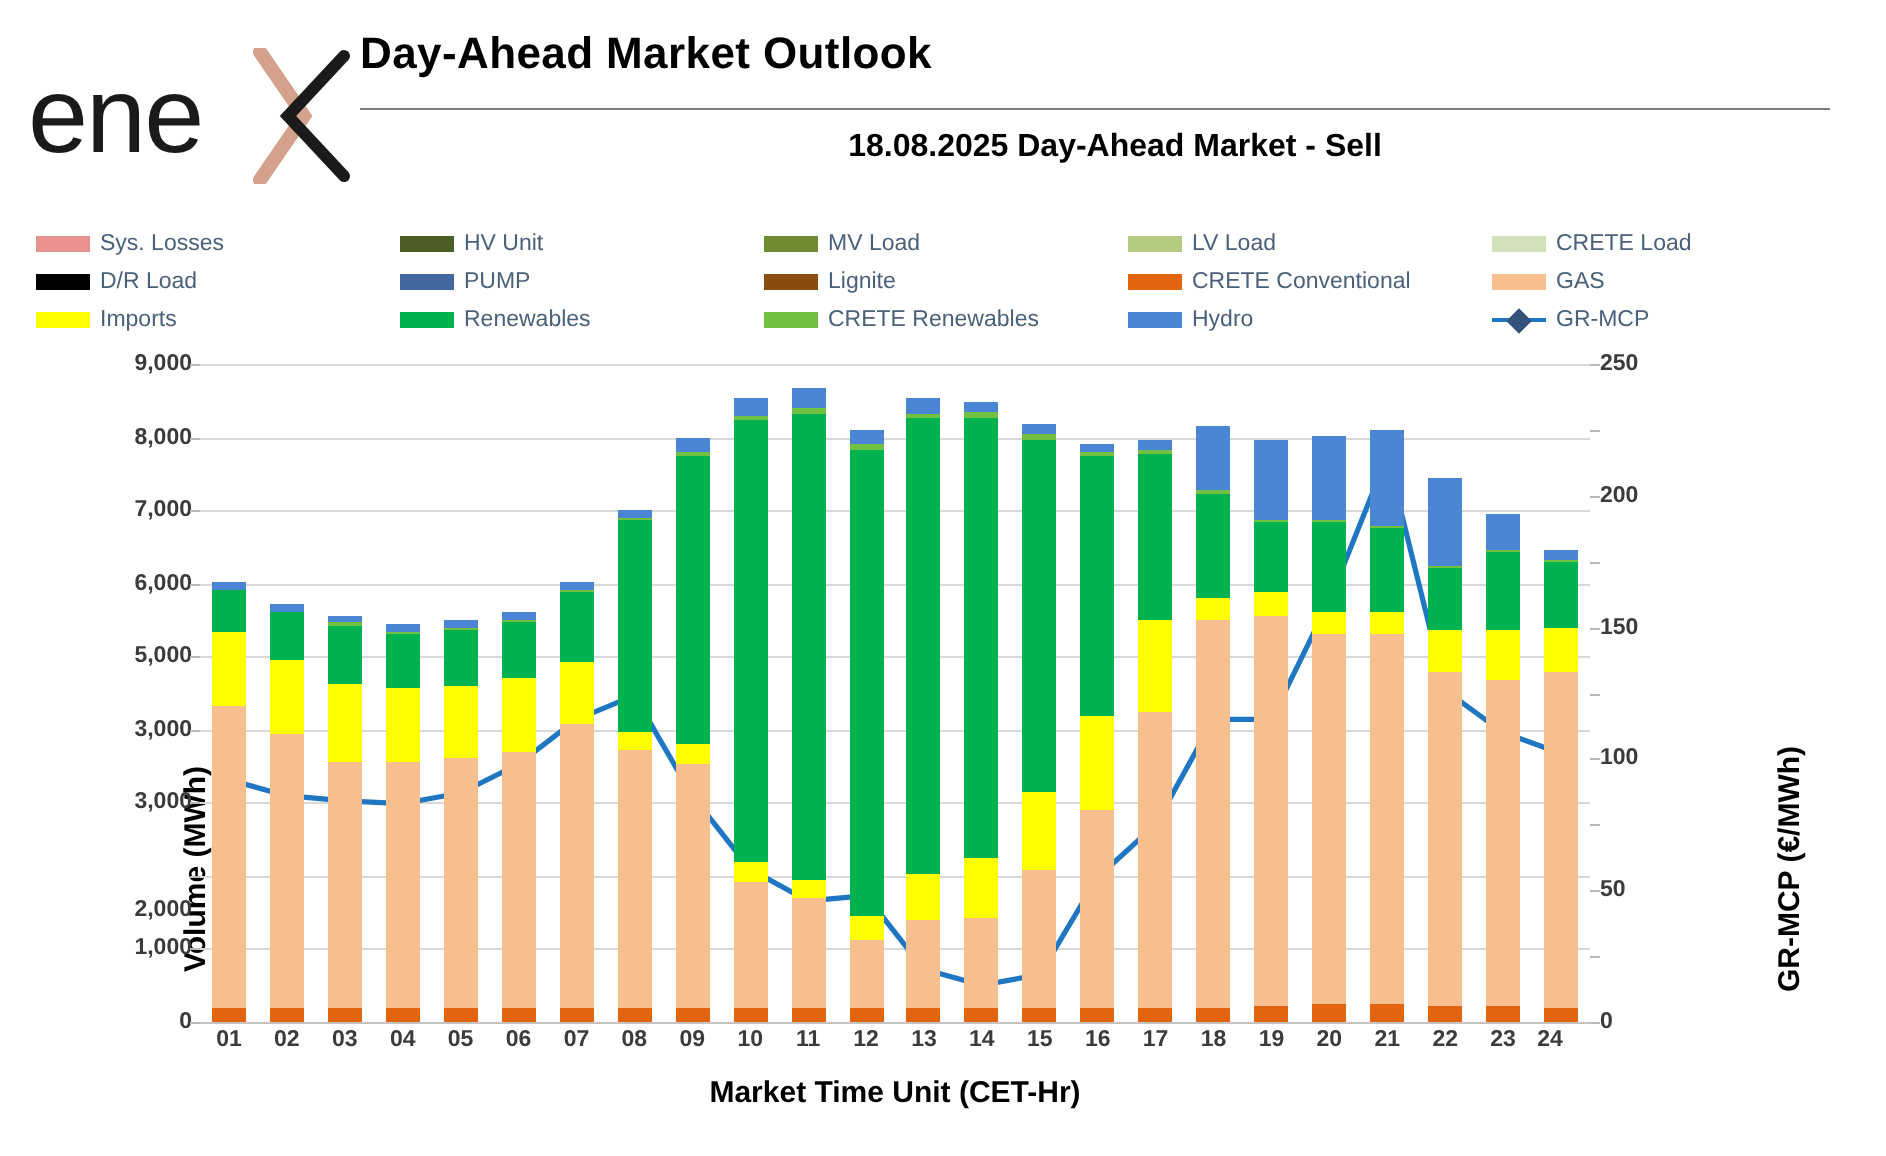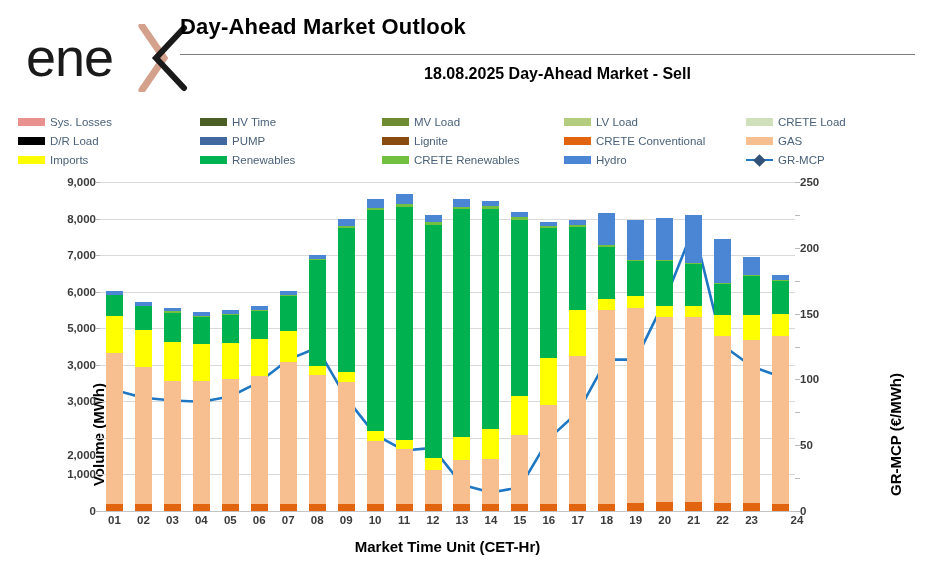--- a/index.html
+++ b/index.html
@@ -5,21 +5,21 @@
   html,body{margin:0;padding:0;}
   body{
     width:943px;height:578px;
     background:#ffffff;
     font-family:"Liberation Sans", sans-serif;
     overflow:hidden;
     position:relative;
   }
   
   #header{position:absolute;left:0;top:0;width:943px;height:105px;}
-  #logo{position:absolute;left:24px;top:24px;width:165px;height:68px;}
+  #logo{position:absolute;left:12px;top:24px;width:165px;height:68px;}
   #titles{position:absolute;left:180px;top:6px;width:755px;height:98px;}
   #title-main{
     text-align:left;font-size:22px;font-weight:bold;color:#000;
     letter-spacing:.2px;padding-top:8px;
   }
   #rule{
     position:absolute;left:0px;top:48px;width:735px;height:0;
     border-top:1px solid #7d7d7d;
   }
   #title-sub{
@@ -94,21 +94,21 @@
   </div>
 </div>
 
 <div id="legend">
     <div class="lg">
       <span class="sw" style="background: rgb(232, 145, 143);"></span>
       <span>Sys. Losses</span>
     </div>
     <div class="lg">
       <span class="sw" style="background: rgb(75, 95, 37);"></span>
-      <span>HV Time</span>
+      <span>HV Unit</span>
     </div>
     <div class="lg">
       <span class="sw" style="background: rgb(110, 139, 50);"></span>
       <span>MV Load</span>
     </div>
     <div class="lg">
       <span class="sw" style="background: rgb(179, 204, 127);"></span>
       <span>LV Load</span>
     </div>
     <div class="lg">
@@ -457,16 +457,16 @@
       <div class="xtk" style="left: 390.938px;">14</div>
       <div class="xtk" style="left: 419.896px;">15</div>
       <div class="xtk" style="left: 448.854px;">16</div>
       <div class="xtk" style="left: 477.812px;">17</div>
       <div class="xtk" style="left: 506.771px;">18</div>
       <div class="xtk" style="left: 535.729px;">19</div>
       <div class="xtk" style="left: 564.687px;">20</div>
       <div class="xtk" style="left: 593.646px;">21</div>
       <div class="xtk" style="left: 622.604px;">22</div>
       <div class="xtk" style="left: 651.562px;">23</div>
-      <div class="xtk" style="left: 697px;">24</div>
+      <div class="xtk" style="left: 675px;">24</div>
     </div>
   <div id="xlab">Market Time Unit (CET-Hr)</div>
 </div>
 
 </body></html>

